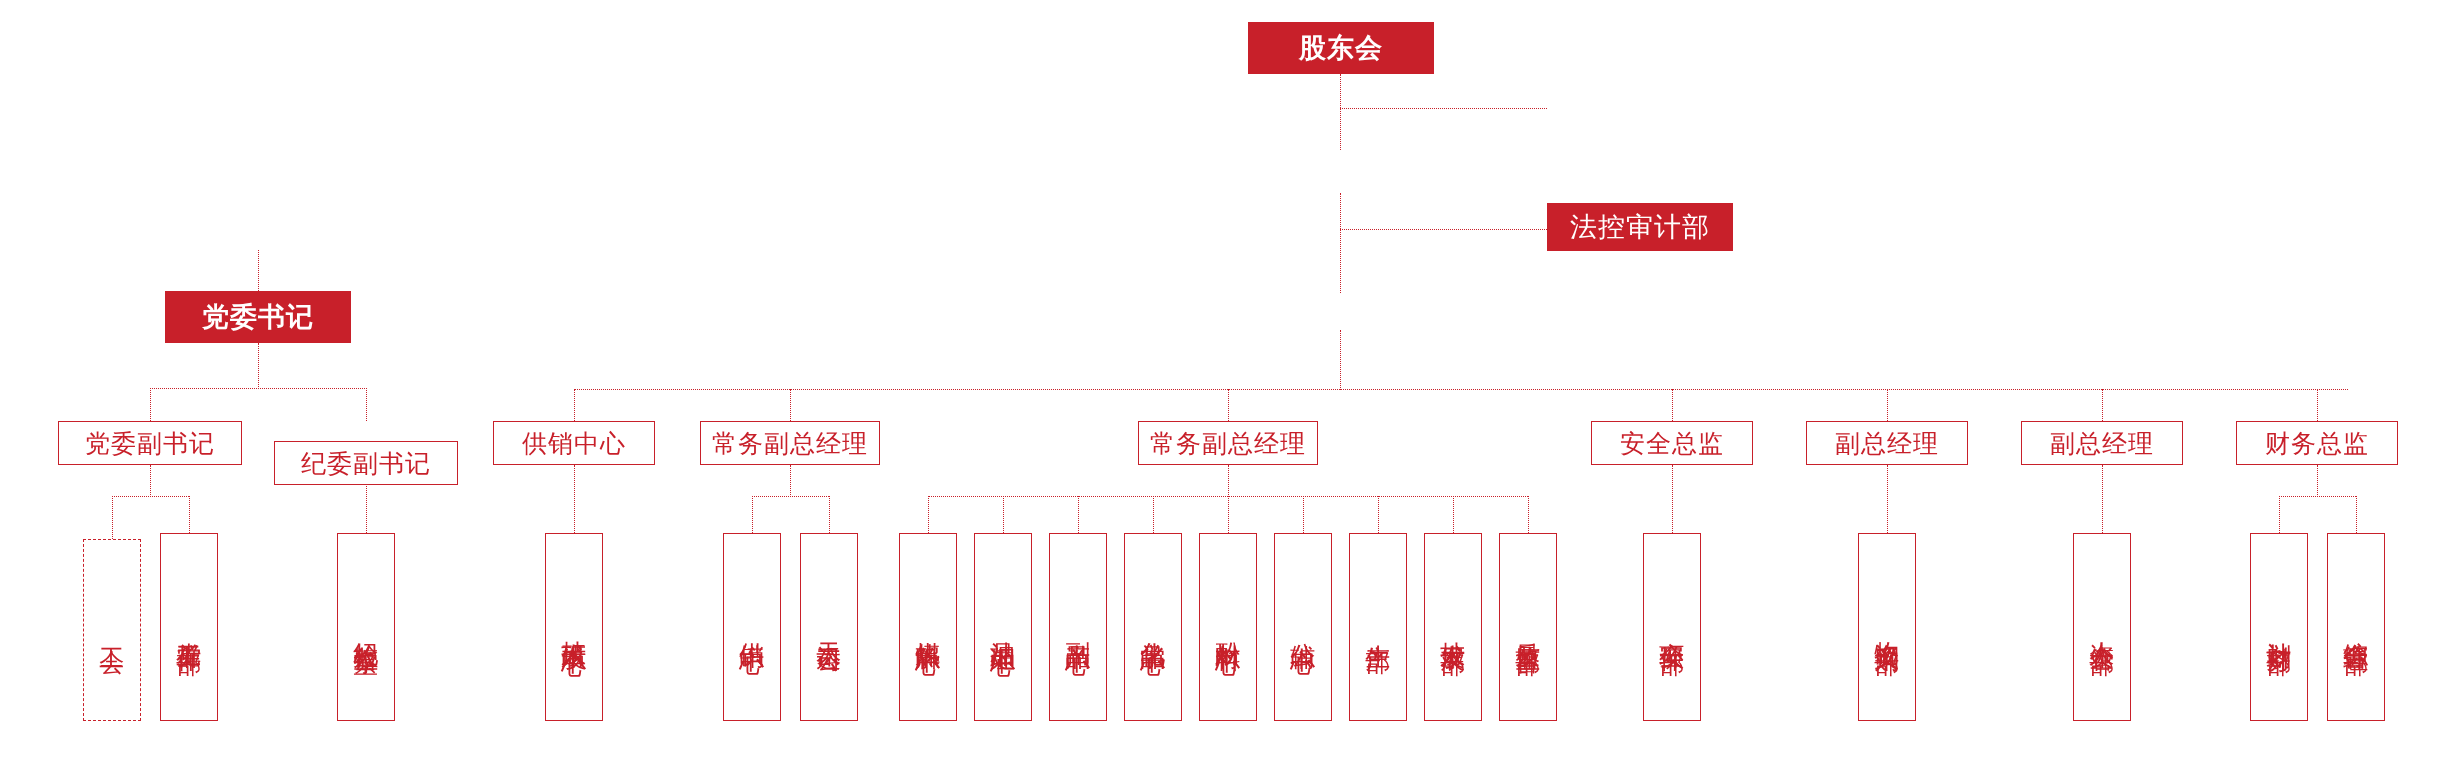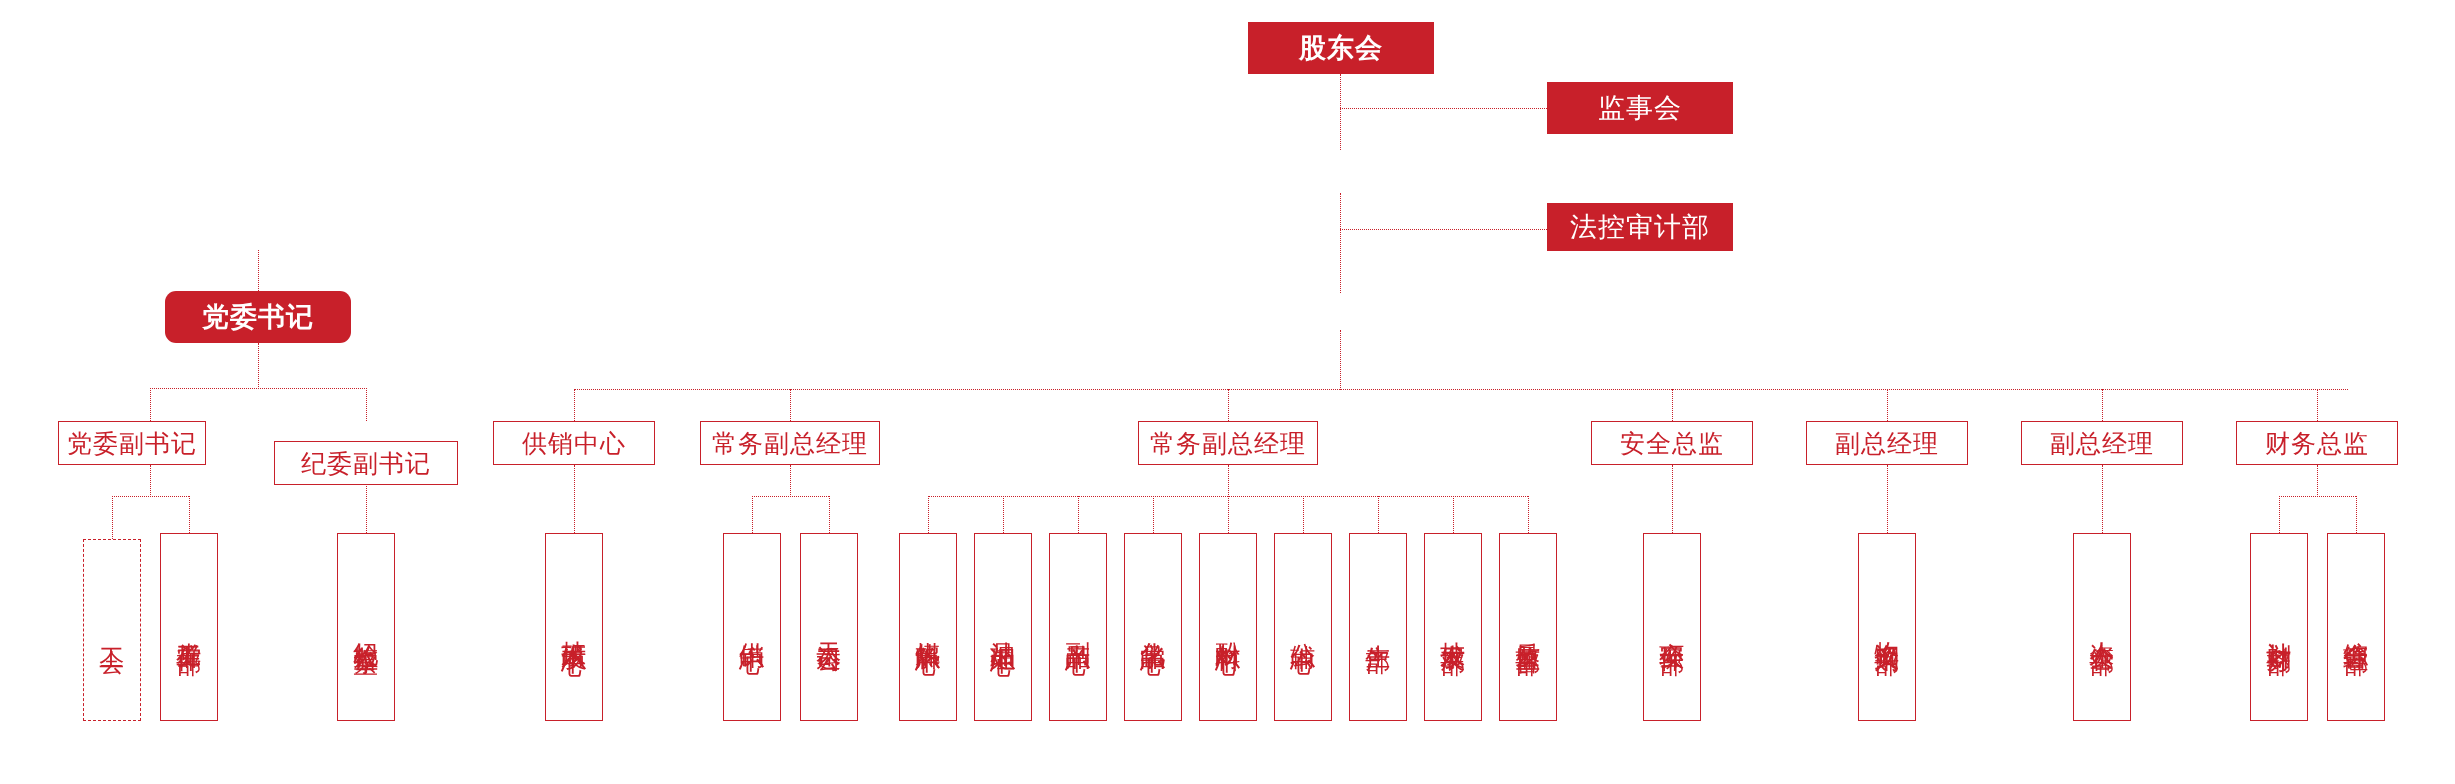--- a/index.html
+++ b/index.html
@@ -88,30 +88,29 @@
 
   <div class="vline" style="left:2102px;top:465px;height:74px;"></div>
 
   <div class="vline" style="left:2317px;top:465px;height:32px;"></div>
   <div class="hline" style="left:2279px;top:496px;width:77px;"></div>
   <div class="vline" style="left:2279px;top:496px;height:43px;"></div>
   <div class="vline" style="left:2356px;top:496px;height:43px;"></div>
 
   <div class="node solidfill bold" style="left:1248px;top:22px;width:186px;height:52px;">股东会</div>
 
-  <div class="node solidfill" style="left:1547px;top:82px;width:186px;height:52px;">监事会</div>
 
 
   <div class="node solidfill" style="left:1547px;top:203px;width:186px;height:48px;">法控审计部</div>
 
 
 
-  <div class="node solidfill bold" style="left:165px;top:291px;width:186px;height:52px;border-radius:11px;">党委书记</div>
+  <div class="node solidfill bold" style="left:165px;top:291px;width:186px;height:52px;">党委书记</div>
 
-  <div class="node outline" style="left:58px;top:421px;width:148px;height:44px;">党委副书记</div>
+  <div class="node outline" style="left:58px;top:421px;width:184px;height:44px;">党委副书记</div>
 
   <div class="node outline" style="left:274px;top:421px;width:184px;height:44px;margin-top:20px;">纪委副书记</div>
 
   <div class="node outline" style="left:493px;top:421px;width:162px;height:44px;">供销中心</div>
 
   <div class="node outline" style="left:700px;top:421px;width:180px;height:44px;">常务副总经理</div>
 
   <div class="node outline" style="left:1138px;top:421px;width:180px;height:44px;">常务副总经理</div>
 
   <div class="node outline" style="left:1591px;top:421px;width:162px;height:44px;">安全总监</div>

